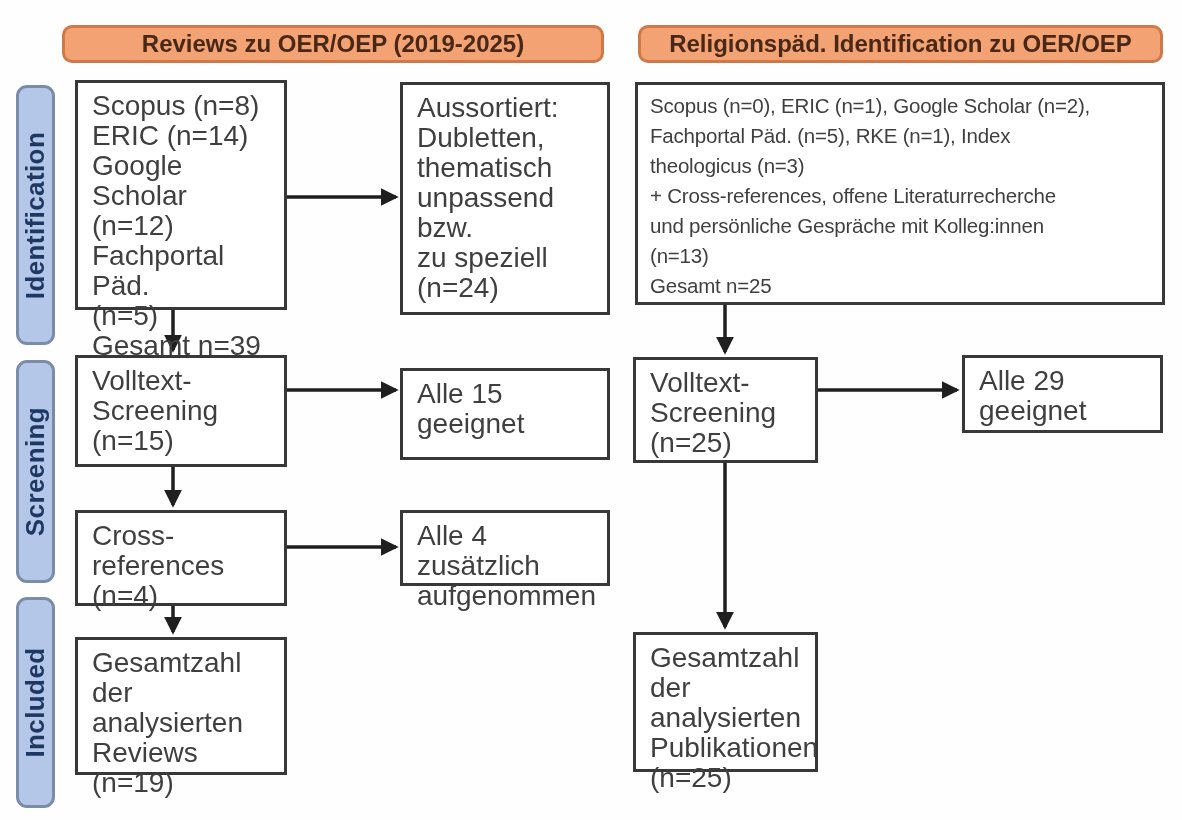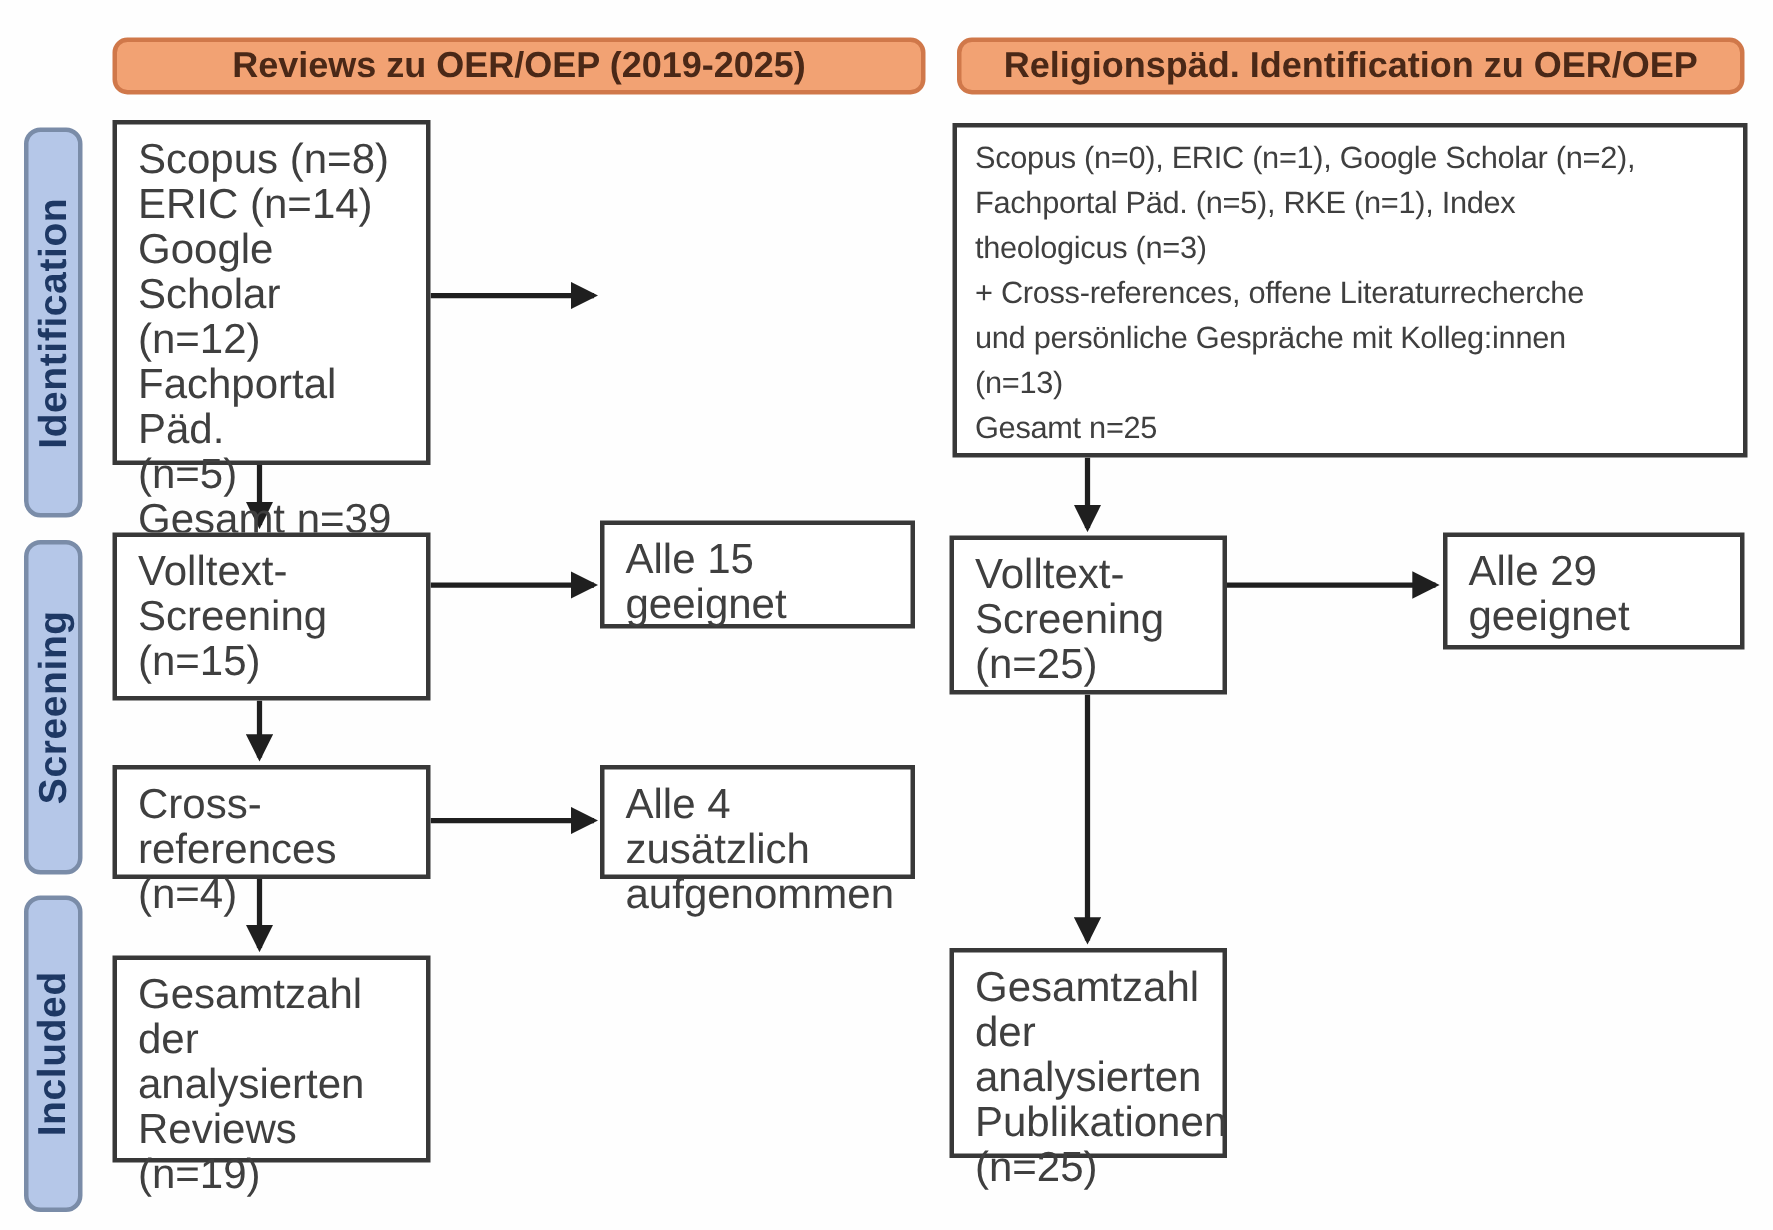--- a/index.html
+++ b/index.html
@@ -63,21 +63,21 @@
       <path d="M287,390 L396,390" marker-end="url(#ah)"></path>
       <path d="M173,467 L173,505" marker-end="url(#ah)"></path>
       <path d="M287,547 L396,547" marker-end="url(#ah)"></path>
       <path d="M173,586 L173,632" marker-end="url(#ah)"></path>
       <path d="M725,305 L725,352" marker-end="url(#ah)"></path>
       <path d="M818,390 L957,390" marker-end="url(#ah)"></path>
       <path d="M725,463 L725,627" marker-end="url(#ah)"></path>
     </g>
   </svg>
 
-  <div class="hdr" style="left:75px; top:25px; width:542px; height:38px;">
+  <div class="hdr" style="left:62px; top:25px; width:542px; height:38px;">
     <span>Reviews zu OER/OEP (2019-2025)</span>
   </div>
   <div class="hdr" style="left:638px; top:25px; width:525px; height:38px;">
     <span>Religionspäd. Identification zu OER/OEP</span>
   </div>
 
   <div class="pill" style="left:16px; top:85px; width:39px; height:260px;">
     <span>Identification</span>
   </div>
   <div class="pill" style="left:16px; top:360px; width:39px; height:223px;">
@@ -87,25 +87,31 @@
     <span>Included</span>
   </div>
 
   <div class="box" style="left:75px; top:80px; width:212px; height:230px;">Scopus (n=8)
 ERIC (n=14)
 Google Scholar
 (n=12)
 Fachportal Päd.
 (n=5)
 Gesamt n=39</div>
+  <div class="box" style="left:400px; top:82px; width:210px; height:233px;">Aussortiert:
+Dubletten,
+thematisch
+unpassend bzw.
+zu speziell
+(n=24)</div>
   <div class="box" style="left:75px; top:355px; width:212px; height:112px;">Volltext-
 Screening
 (n=15)</div>
-  <div class="box" style="left:400px; top:347px; width:210px; height:72px;">Alle 15 geeignet</div>
-  <div class="box" style="left:75px; top:510px; width:212px; height:76px;">Cross-references
+  <div class="box" style="left:400px; top:368px; width:210px; height:92px;">Alle 15 geeignet</div>
+  <div class="box" style="left:75px; top:510px; width:212px; height:96px;">Cross-references
 (n=4)</div>
   <div class="box" style="left:400px; top:510px; width:210px; height:76px;">Alle 4 zusätzlich
 aufgenommen</div>
   <div class="box" style="left:75px; top:637px; width:212px; height:138px;">Gesamtzahl der
 analysierten
 Reviews
 (n=19)</div>
 
   <div class="box small-text" style="left:635px; top:82px; width:530px; height:223px;">Scopus (n=0), ERIC (n=1), Google Scholar (n=2),
 Fachportal Päd. (n=5), RKE (n=1), Index

